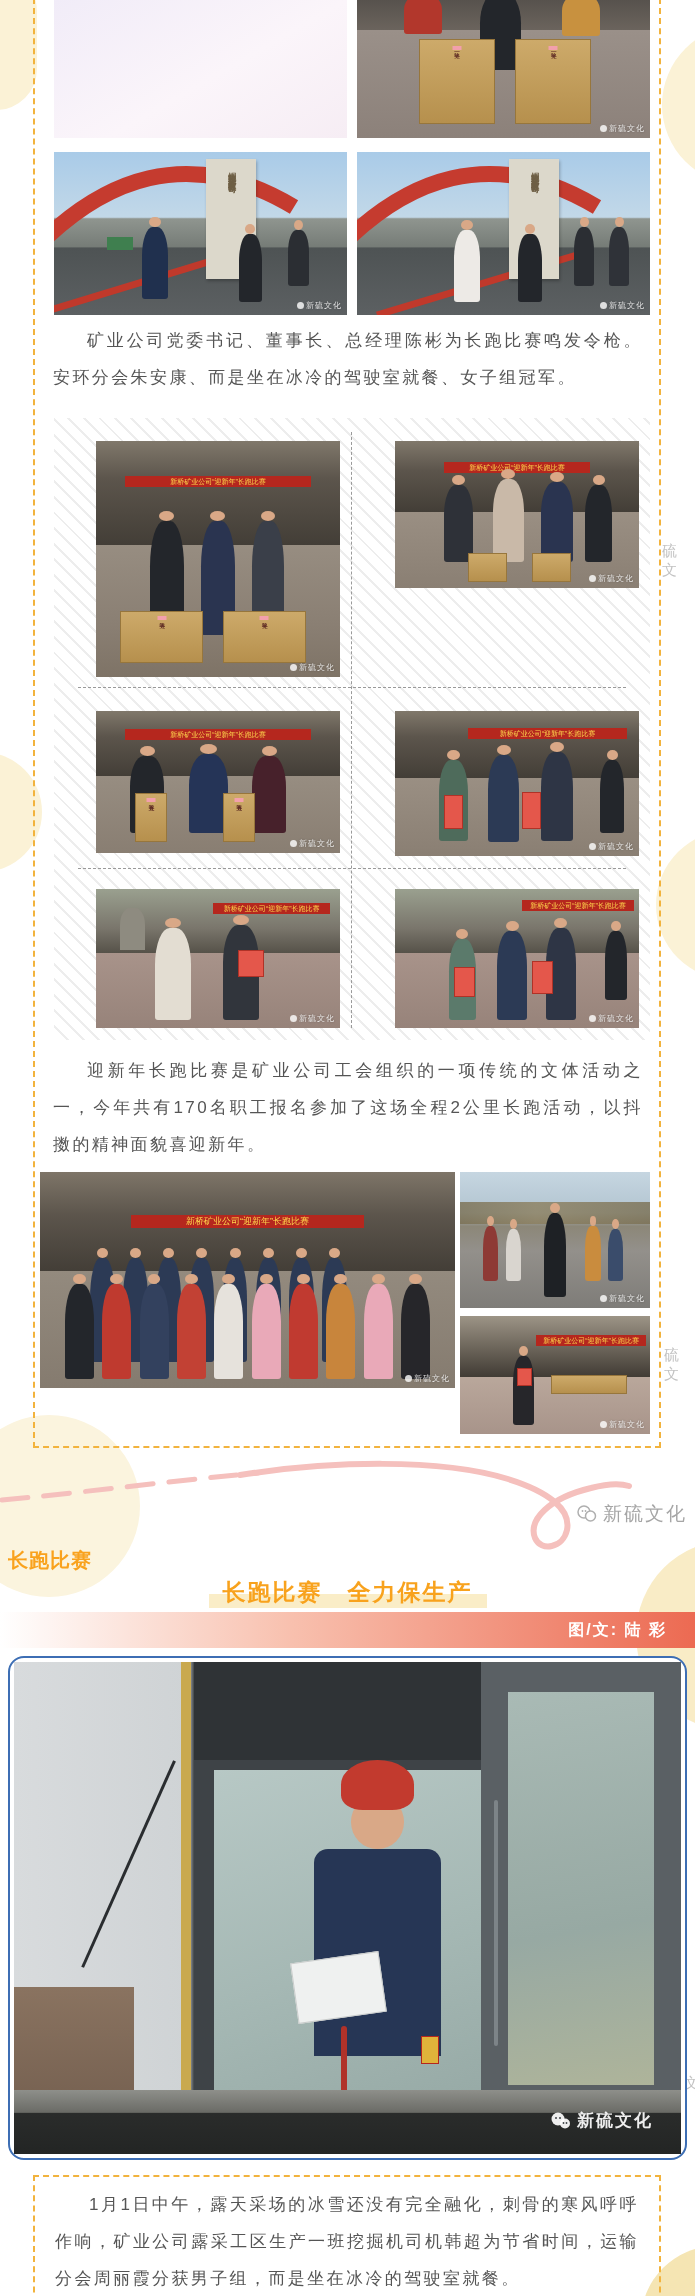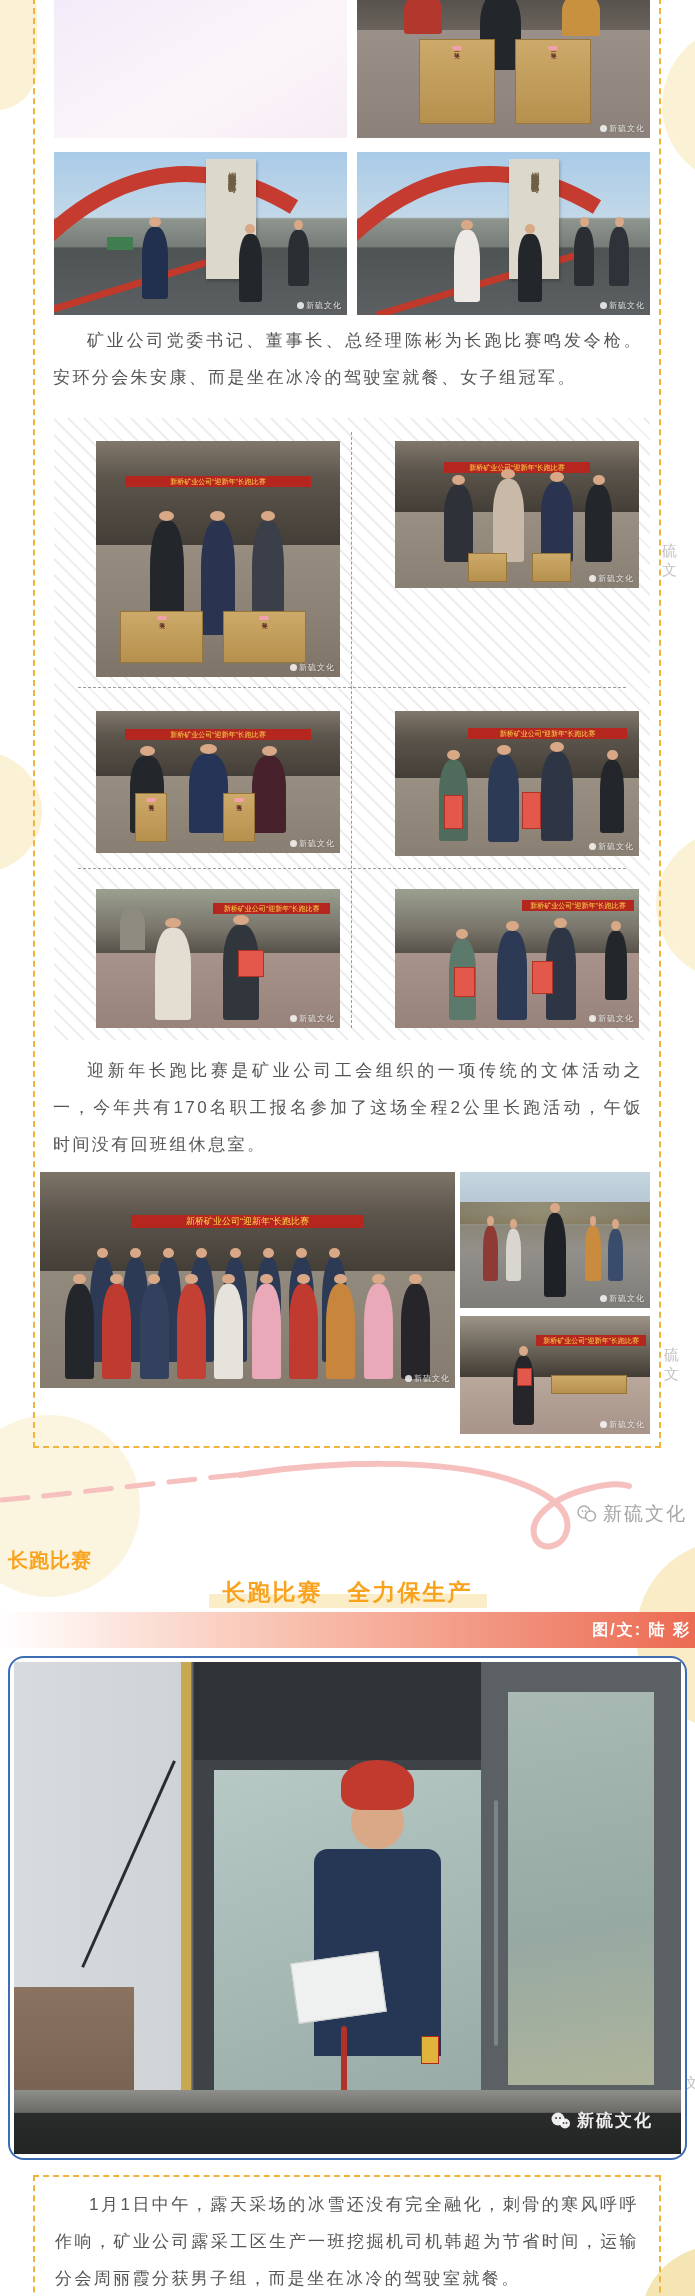--- a/index.html
+++ b/index.html
@@ -29,21 +29,21 @@
   .gatecol span{position:absolute;left:50%;top:6%;transform:translateX(-50%);writing-mode:vertical-rl;
         font-size:8px;line-height:10px;color:#6E5F45;letter-spacing:1px;font-weight:bold;}
   .edge-wm{position:absolute;color:#C3C3C3;font-size:15px;letter-spacing:2px;margin-top:24px;}
   .sec-label{position:absolute;left:8px;top:1547px;font-size:20px;font-weight:bold;color:#F9A21D;letter-spacing:1px;}
   .sec-title{position:absolute;left:0;top:1577px;width:695px;text-align:center;}
   .sec-title span{display:inline-block;font-size:23px;font-weight:bold;color:#F8A21D;letter-spacing:2px;
         padding:0 14px;background:linear-gradient(180deg,rgba(0,0,0,0) 54%,#FAEDC7 54%);}
   .credit-bar{position:absolute;left:0;top:1612px;width:695px;height:36px;line-height:36px;
         background:linear-gradient(90deg,#FFFFFF 0%,#F8C0AE 42%,#EC6A52 100%);
         color:#fff;font-weight:bold;font-size:16px;letter-spacing:2px;text-align:right;
-        padding-right:4px;box-sizing:border-box;}
+        padding-right:28px;box-sizing:border-box;}
   .photocard{position:absolute;left:8px;top:1656px;width:679px;height:504px;border:2px solid #3D6EB4;
         border-radius:16px;box-sizing:border-box;padding:4px;background:#fff;}
   .bigwm{position:absolute;right:28px;bottom:22px;display:flex;align-items:center;gap:5px;
         color:rgba(255,255,255,.92);font-size:17px;font-weight:bold;letter-spacing:2px;}
   .brandrow{position:absolute;left:576px;top:1501px;display:flex;align-items:center;gap:5px;
         color:#A6A6A6;font-size:19px;letter-spacing:2px;}
 </style>
 </head>
 <body>
 
@@ -200,21 +200,21 @@
     <span class="fg" style="left:62%;top:28%;width:12%;height:66%;background:#2E3545;"></span>
     <span class="fg" style="left:86%;top:30%;width:9%;height:50%;background:#23262B;"></span>
     <span class="lbl-red" style="left:24%;top:56%;width:8%;height:20%;background:#E4574B;"></span>
     <span class="lbl-red" style="left:56%;top:52%;width:8%;height:22%;background:#E4574B;"></span>
     <span class="wm">
         <i></i>
         <span>新硫文化</span>
       </span>
   </div>
 
-  <div class="para" style="left:53px;top:1052px;width:590px;">迎新年长跑比赛是矿业公司工会组织的一项传统的文体活动之一，今年共有170名职工报名参加了这场全程2公里长跑活动，午饭时间没有回班组休息室。</div>
+  <div class="para" style="left:53px;top:1052px;width:590px;">迎新年长跑比赛是矿业公司工会组织的一项传统的文体活动之一，今年共有170名职工报名参加了这场全程2公里长跑活动，以抖擞的精神面貌喜迎新年。</div>
 
   <div class="ph" style="left:40px;top:1172px;width:415px;height:216px;background:linear-gradient(180deg,#7E7568 0%,#5C554C 20%,#433E37 46%,#938A7E 46%,#857B6F 100%);">
     <span class="banner" style="left:22%;right:22%;top:20%;height:13px;line-height:13px;font-size:9px;">新桥矿业公司“迎新年”长跑比赛</span>
     <span class="fg" style="left:12%;top:40%;width:6%;height:48%;background:#2C3A55;"></span>
     <span class="fg" style="left:20%;top:40%;width:6%;height:48%;background:#2C3A55;"></span>
     <span class="fg" style="left:28%;top:40%;width:6%;height:48%;background:#2C3A55;"></span>
     <span class="fg" style="left:36%;top:40%;width:6%;height:48%;background:#2C3A55;"></span>
     <span class="fg" style="left:44%;top:40%;width:6%;height:48%;background:#2C3A55;"></span>
     <span class="fg" style="left:52%;top:40%;width:6%;height:48%;background:#2C3A55;"></span>
     <span class="fg" style="left:60%;top:40%;width:6%;height:48%;background:#2C3A55;"></span>

